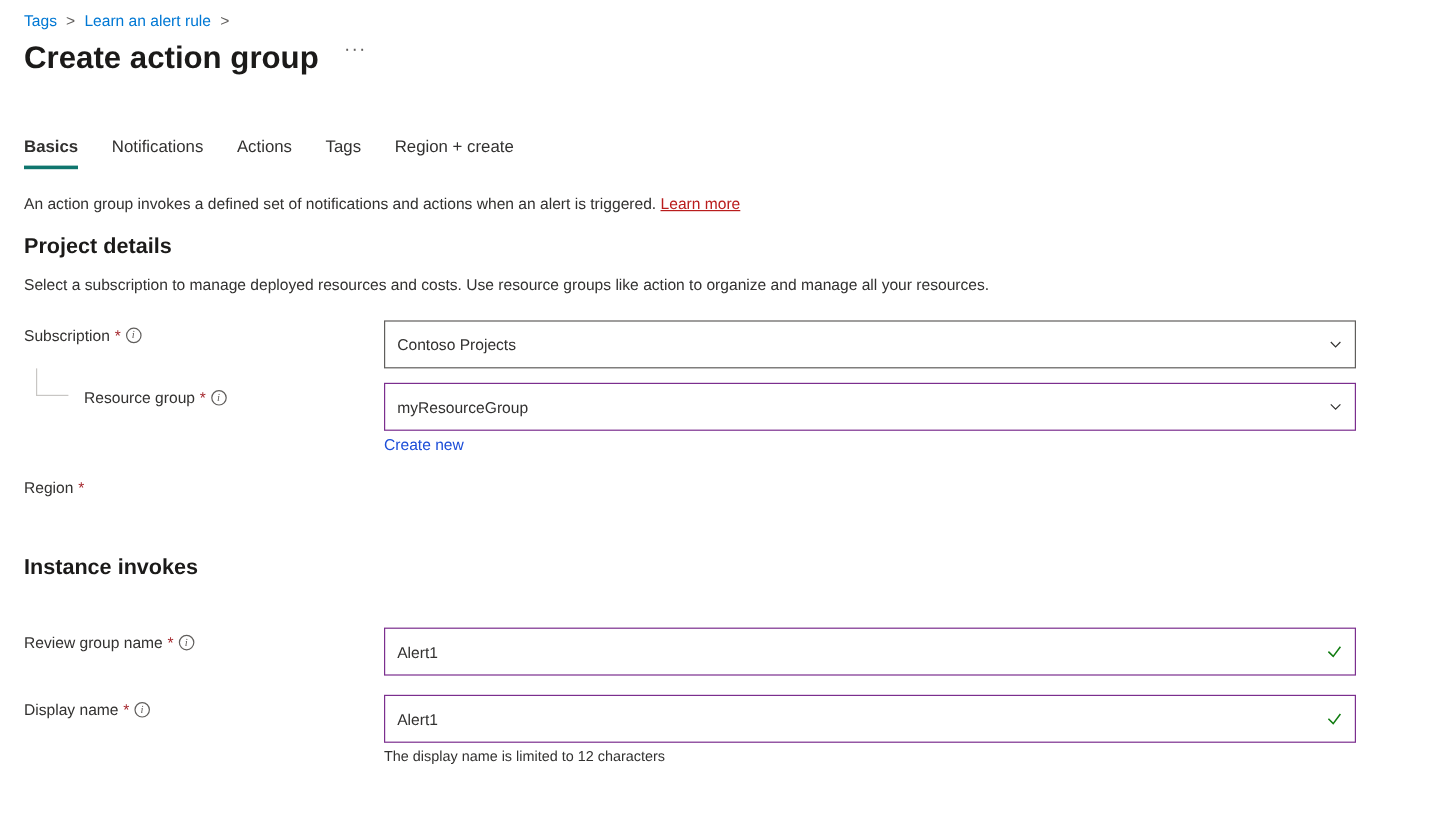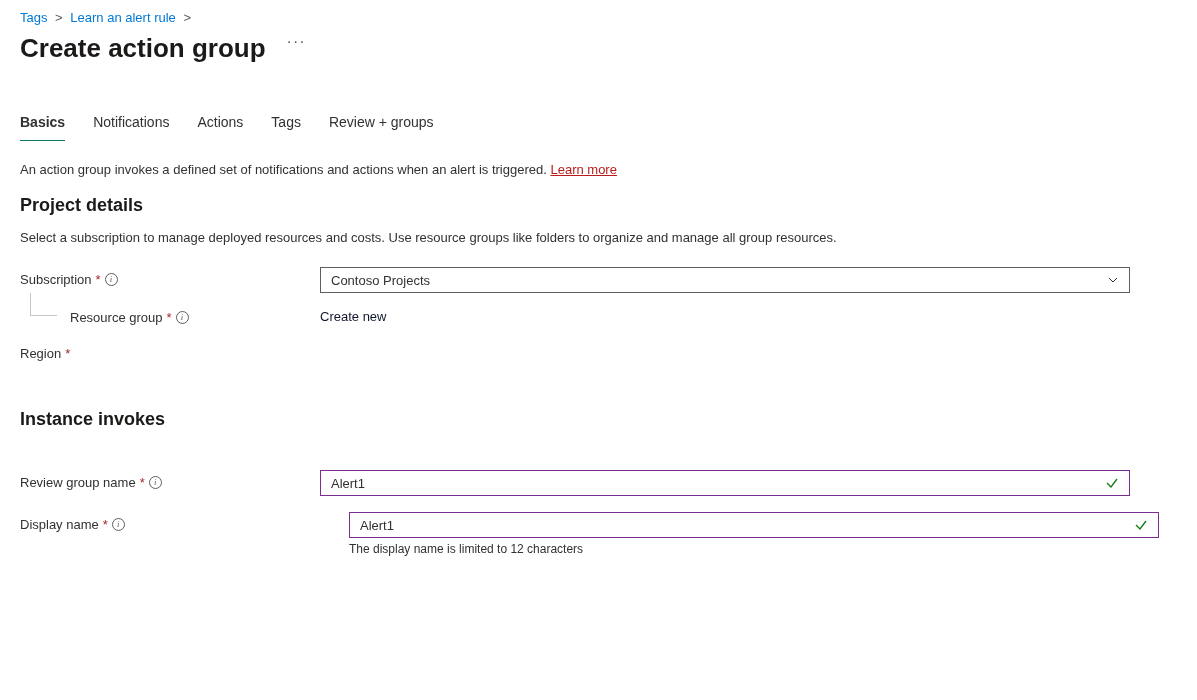--- a/index.html
+++ b/index.html
@@ -49,21 +49,21 @@
   }
   .tab {
     font-size: 14px;
     padding-bottom: 8px;
     cursor: pointer;
     color: #323130;
     border-bottom: 3px solid transparent;
   }
   .tab.active {
     font-weight: 600;
-    border-bottom: 1px solid #0f766e;
+    border-bottom: 3px solid #0f766e;
   }
   .description {
     font-size: 13px;
     color: #323130;
     margin-bottom: 18px;
   }
   .description a {
     color: #b91c1c;
     text-decoration: underline;
     cursor: pointer;
@@ -122,21 +122,21 @@
     color: #605e5c;
     cursor: default;
     line-height: 1;
   }
   .form-control-wrap {
     flex: 1;
     max-width: 810px;
   }
   .select-box, .text-input {
     width: 100%;
-    height: 26px;
+    height: 40px;
     border: 1px solid #605e5c;
     background: #fff;
     font-size: 13px;
     padding: 0 10px;
     display: flex;
     align-items: center;
     justify-content: space-between;
     cursor: pointer;
     position: relative;
   }
@@ -152,21 +152,21 @@
   .chevron svg { display:block; }
   .check-icon {
     color: #107c10;
   }
   .check-icon svg { display:block; }
   .sub-link {
     margin-top: 4px;
     font-size: 13px;
   }
   .sub-link a {
-    color: #0f172a;
+    color: #1d4ed8;
     text-decoration: none;
     cursor: pointer;
   }
   .helper-text {
     font-size: 12px;
     color: #323130;
     margin-top: 4px;
   }
   .section-gap { height: 36px; }
 </style>
@@ -183,29 +183,29 @@
 <div class="page-title-row">
   <div class="page-title">Create action group</div>
   <div class="more-icon">···</div>
 </div>
 
 <div class="tabs">
   <div class="tab active">Basics</div>
   <div class="tab">Notifications</div>
   <div class="tab">Actions</div>
   <div class="tab">Tags</div>
-  <div class="tab">Review + groups</div>
+  <div class="tab">Region + create</div>
 </div>
 
 <div class="description">
   <span>An action group invokes a defined set of notifications and actions when an alert is triggered. </span><a>Learn more</a>
 </div>
 
 <div class="section-heading">Project details</div>
-<div class="section-desc">Select a subscription to manage deployed resources and costs. Use resource groups like folders to organize and manage all group resources.</div>
+<div class="section-desc">Select a subscription to manage deployed resources and costs. Use resource groups like action to organize and manage all your resources.</div>
 
 <div class="form-row">
   <div class="form-label">
     <span>Subscription</span>
     <span class="req">*</span>
     <span class="info-icon">i</span>
   </div>
   <div class="form-control-wrap">
     <div class="select-box">
       <span>Contoso Projects</span>
@@ -218,20 +218,28 @@
   </div>
 </div>
 
 <div class="form-row">
   <div class="form-label indented">
     <span>Resource group</span>
     <span class="req">*</span>
     <span class="info-icon">i</span>
   </div>
   <div class="form-control-wrap">
+    <div class="select-box highlighted">
+      <span>myResourceGroup</span>
+      <span class="chevron">
+        <svg width="12" height="12" viewBox="0 0 12 12">
+            <path d="M2 4 L6 8 L10 4" stroke="#323130" stroke-width="1" fill="none"></path>
+          </svg>
+      </span>
+    </div>
     <div class="sub-link">
       <a>Create new</a>
     </div>
   </div>
 </div>
 
 <div class="form-row" style="margin-top:16px;">
   <div class="form-label">
     <span>Region</span>
     <span class="req">*</span>
@@ -255,21 +263,21 @@
       <span>Alert1</span>
       <span class="check-icon">
         <svg width="14" height="14" viewBox="0 0 14 14">
             <path d="M2 7 L6 11 L12 3" stroke="#107c10" stroke-width="1.3" fill="none"></path>
           </svg>
       </span>
     </div>
   </div>
 </div>
 
-<div class="form-row" style="margin-top:16px;gap:29px;">
+<div class="form-row" style="margin-top:16px;">
   <div class="form-label">
     <span>Display name</span>
     <span class="req">*</span>
     <span class="info-icon">i</span>
   </div>
   <div class="form-control-wrap">
     <div class="text-input valid">
       <span>Alert1</span>
       <span class="check-icon">
         <svg width="14" height="14" viewBox="0 0 14 14">

